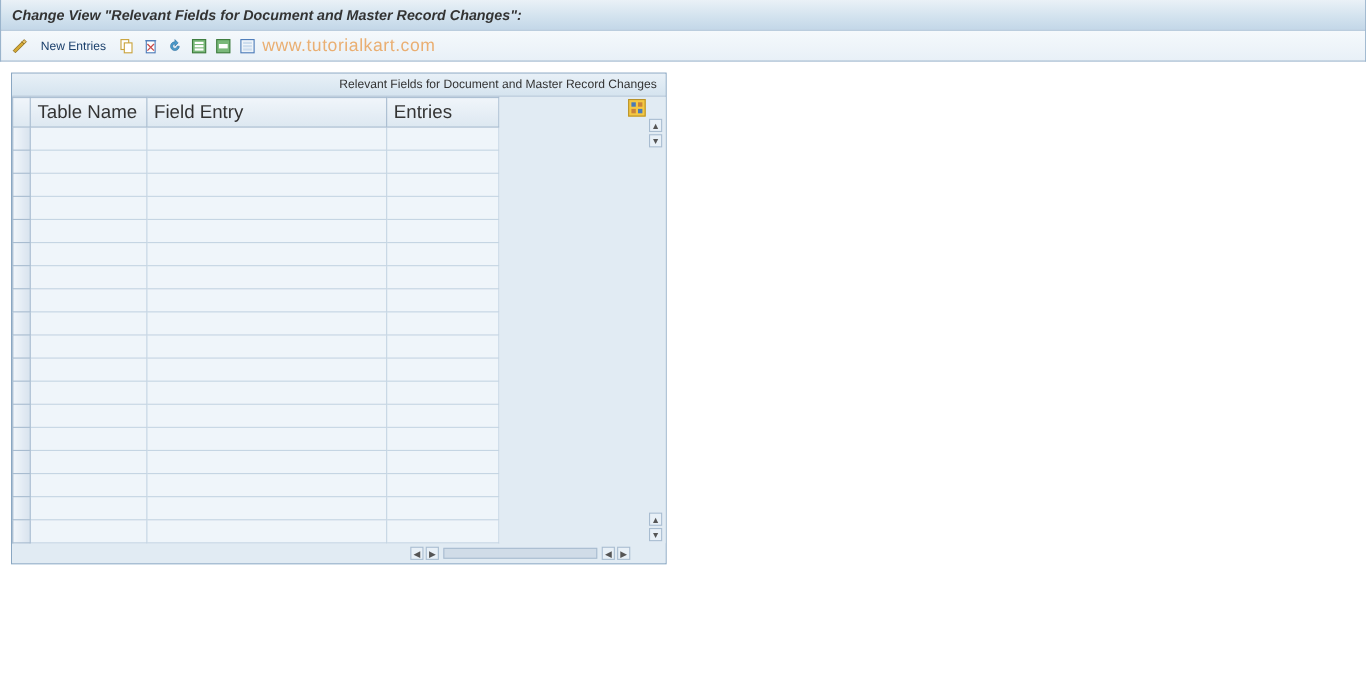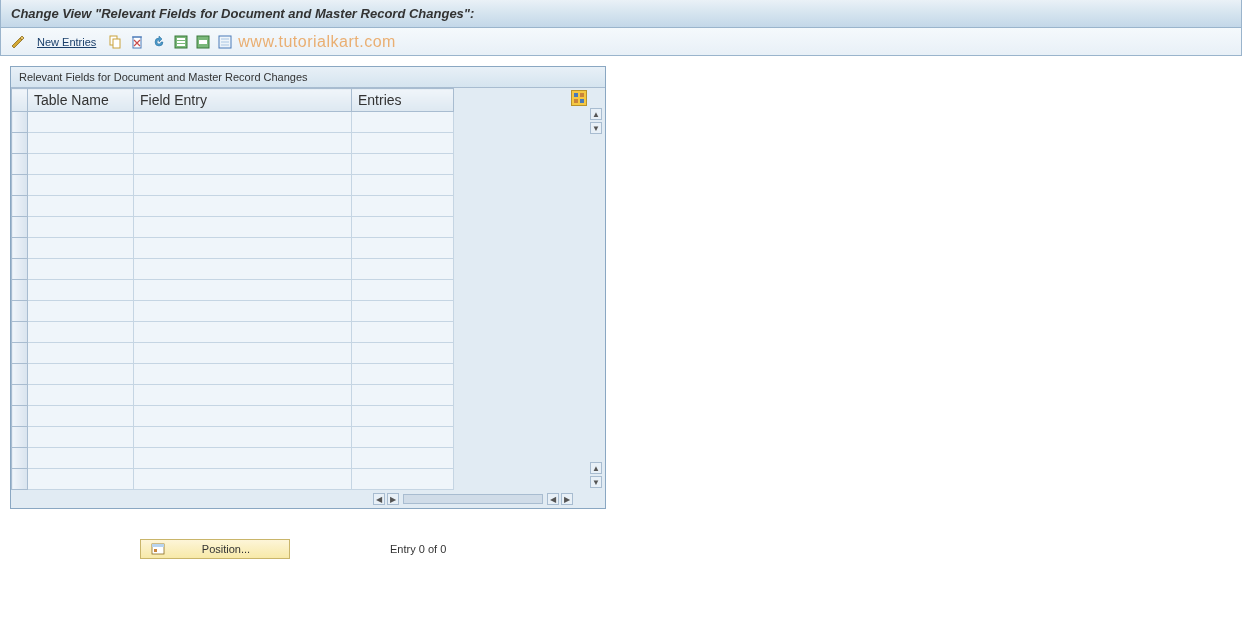--- a/index.html
+++ b/index.html
@@ -36,21 +36,20 @@
       height: 18px;
       display: inline-flex;
       align-items: center;
       justify-content: center;
       cursor: pointer;
     }
     .new-entries {
       color: #1a3f6b;
       margin: 0 6px;
       cursor: pointer;
-      text-decoration: underline;
     }
     .watermark {
       color: #e8923a;
       font-size: 16px;
       font-weight: normal;
       margin-left: 0;
       opacity: 0.7;
       letter-spacing: 0.5px;
     }
     .content-area {
@@ -60,38 +59,39 @@
       width: 596px;
       border: 1px solid #8aa7c2;
       background: #e1ebf3;
     }
     .panel-header {
       background: linear-gradient(to bottom, #e8f0f7 0%, #d5e4ef 100%);
       border-bottom: 1px solid #a8bcd0;
       padding: 4px 8px;
       color: #333;
       font-size: 11px;
+      text-align: right;
     }
     .table-wrap {
       position: relative;
       display: flex;
       background: #e1ebf3;
     }
     .data-table {
       border-collapse: collapse;
       background: #e1ebf3;
     }
     .data-table th {
       background: linear-gradient(to bottom, #f0f5fa 0%, #dde8f1 100%);
       border: 1px solid #a8bcd0;
       padding: 3px 6px;
       text-align: left;
       font-weight: normal;
       color: #333;
-      font-size: 14px;
+      font-size: 17px;
       height: 20px;
     }
     .data-table td {
       border: 1px solid #c5d5e3;
       background: #eff5fa;
       height: 21px;
       padding: 0 4px;
     }
     .row-selector {
       width: 16px;
@@ -401,26 +401,13 @@
       <div class="hscroll-group">
         <div class="scroll-btn">◀</div>
         <div class="scroll-btn">▶</div>
         <div class="hscroll-bar"></div>
         <div class="scroll-btn">◀</div>
         <div class="scroll-btn">▶</div>
       </div>
     </div>
   </div>
 
-  <div class="footer">
-    <button class="position-btn">
-      <span class="position-btn-icon">
-        <svg width="14" height="12" viewBox="0 0 14 12">
-            <rect x="1" y="1" width="12" height="10" fill="#fff" stroke="#8a6b1e" stroke-width="0.8"></rect>
-            <rect x="1" y="1" width="12" height="3" fill="#b8d4f0"></rect>
-            <rect x="3" y="6" width="3" height="3" fill="#c9843a"></rect>
-          </svg>
-      </span>
-      <span style="flex:1;text-align:center">Position...</span>
-    </button>
-    <span class="entry-text">Entry 0 of 0</span>
-  </div>
 </div>
 
 </body></html>

